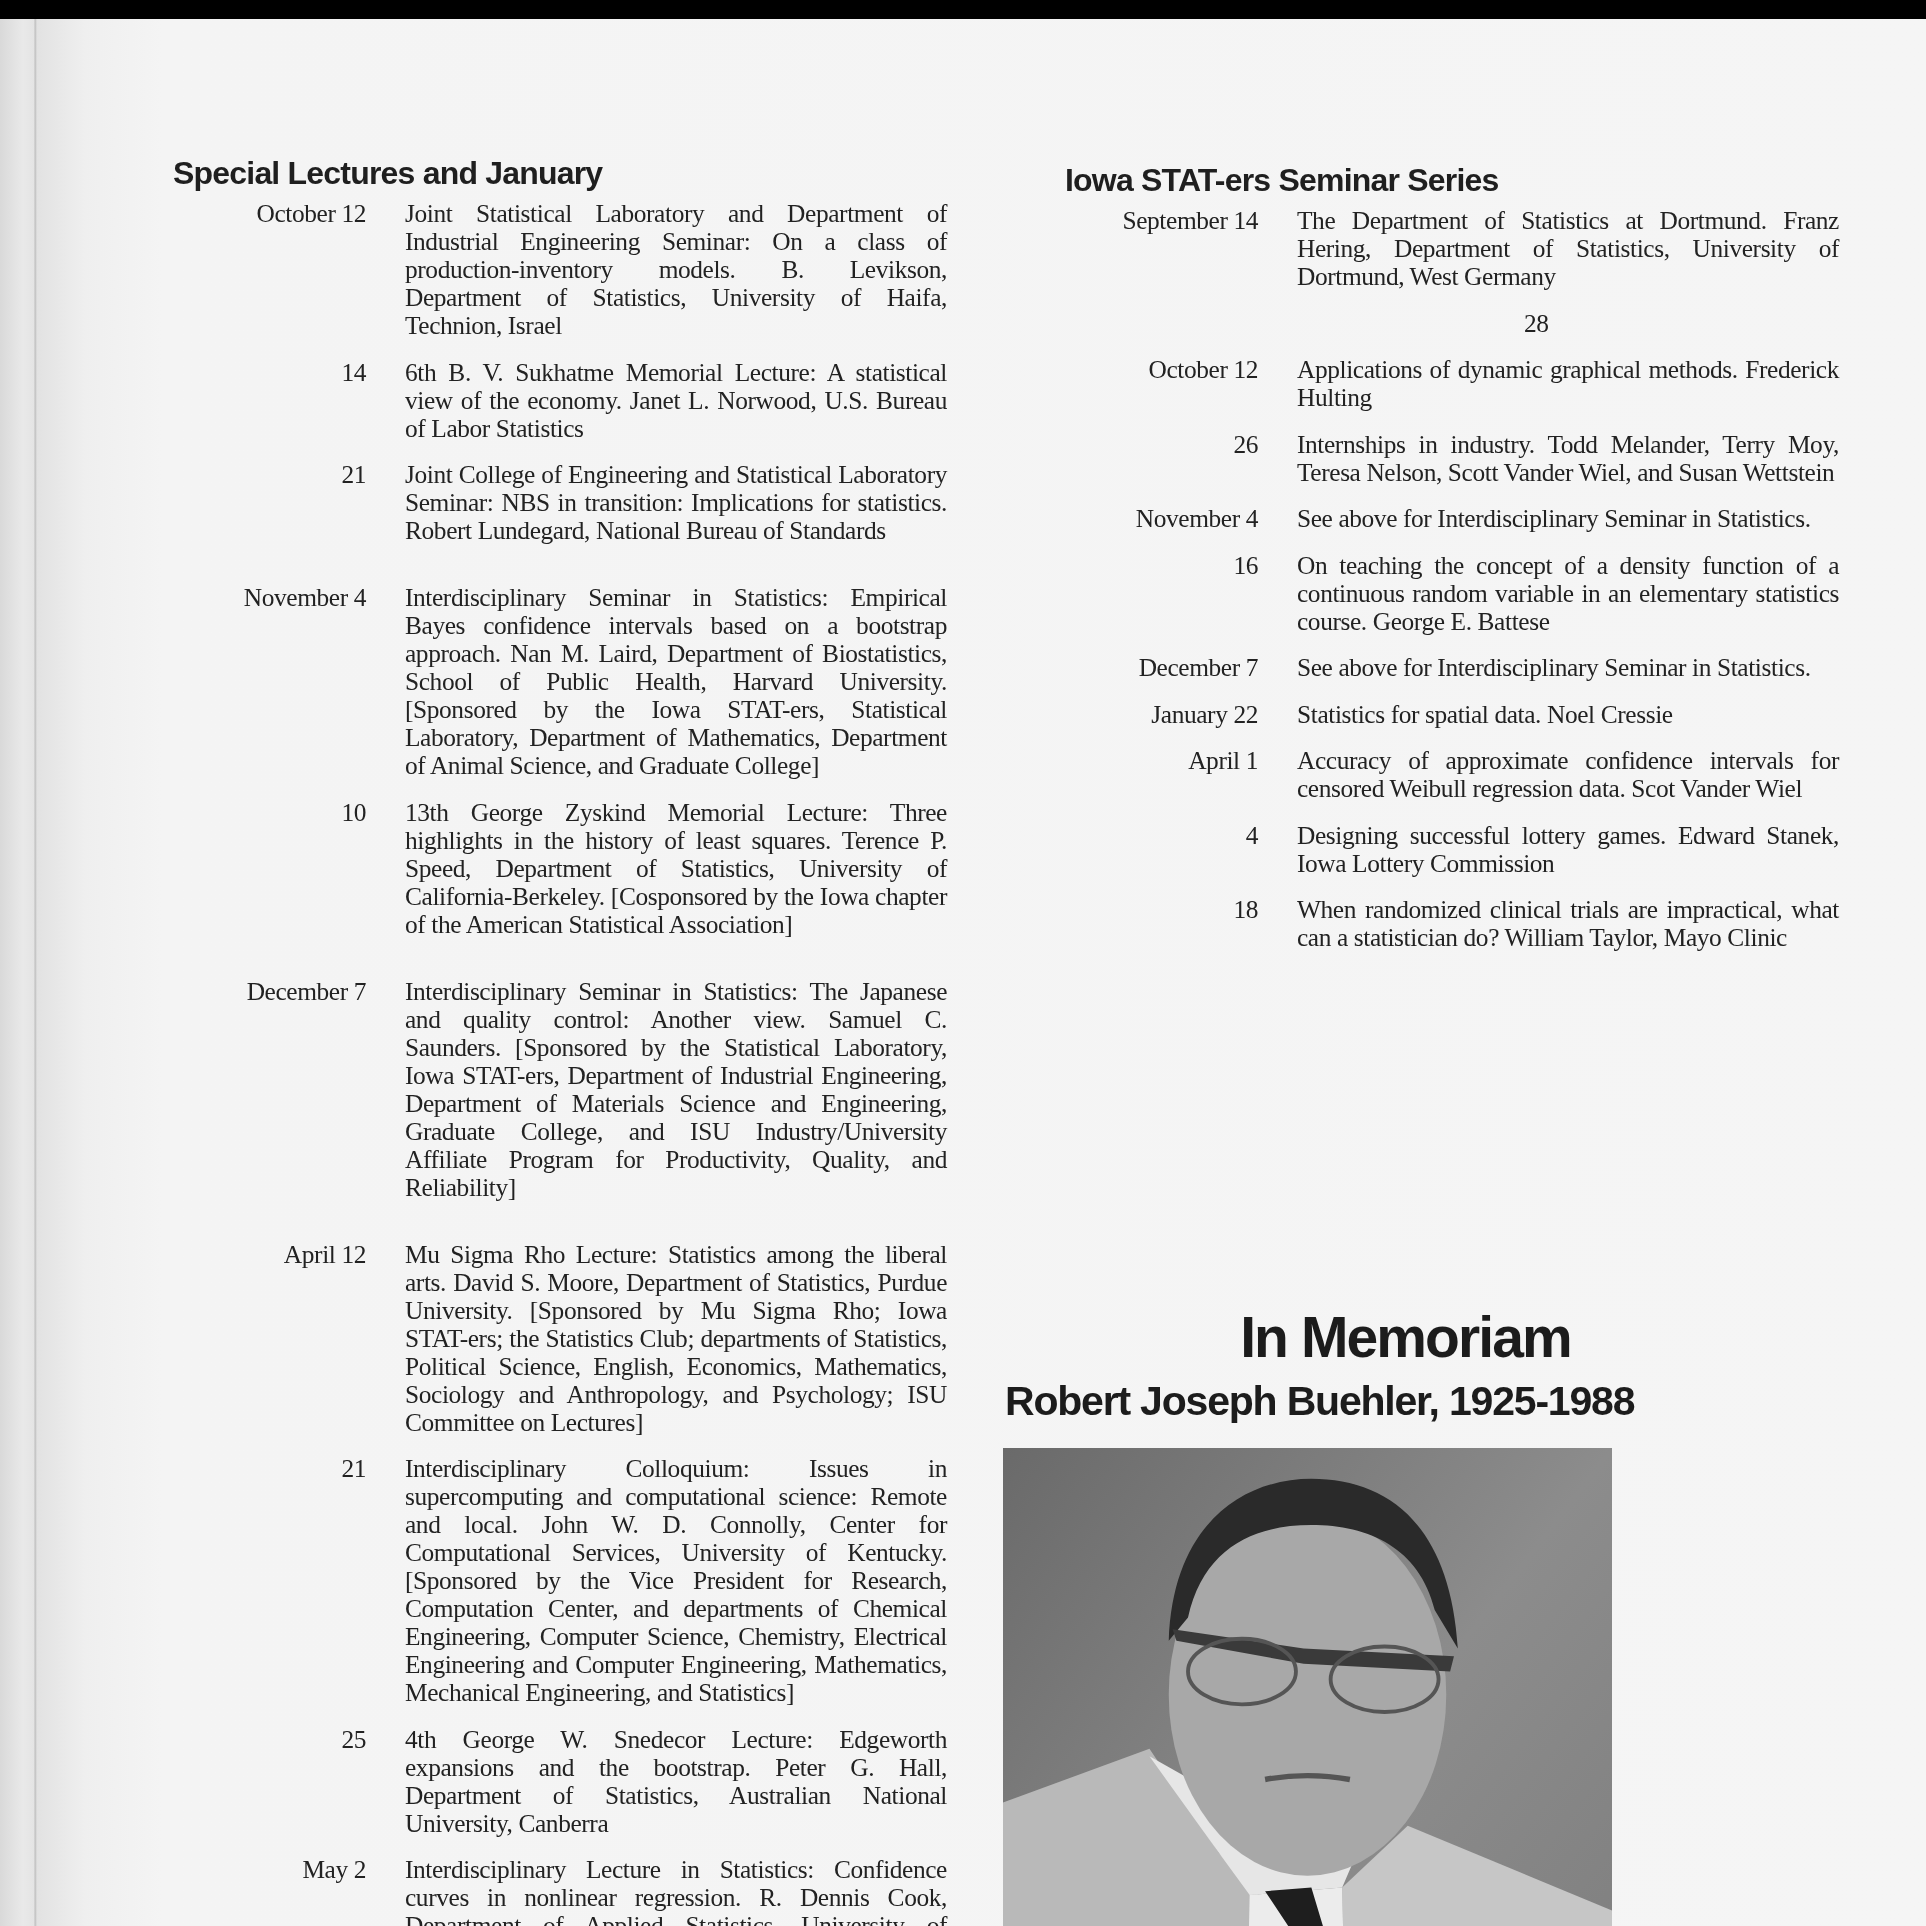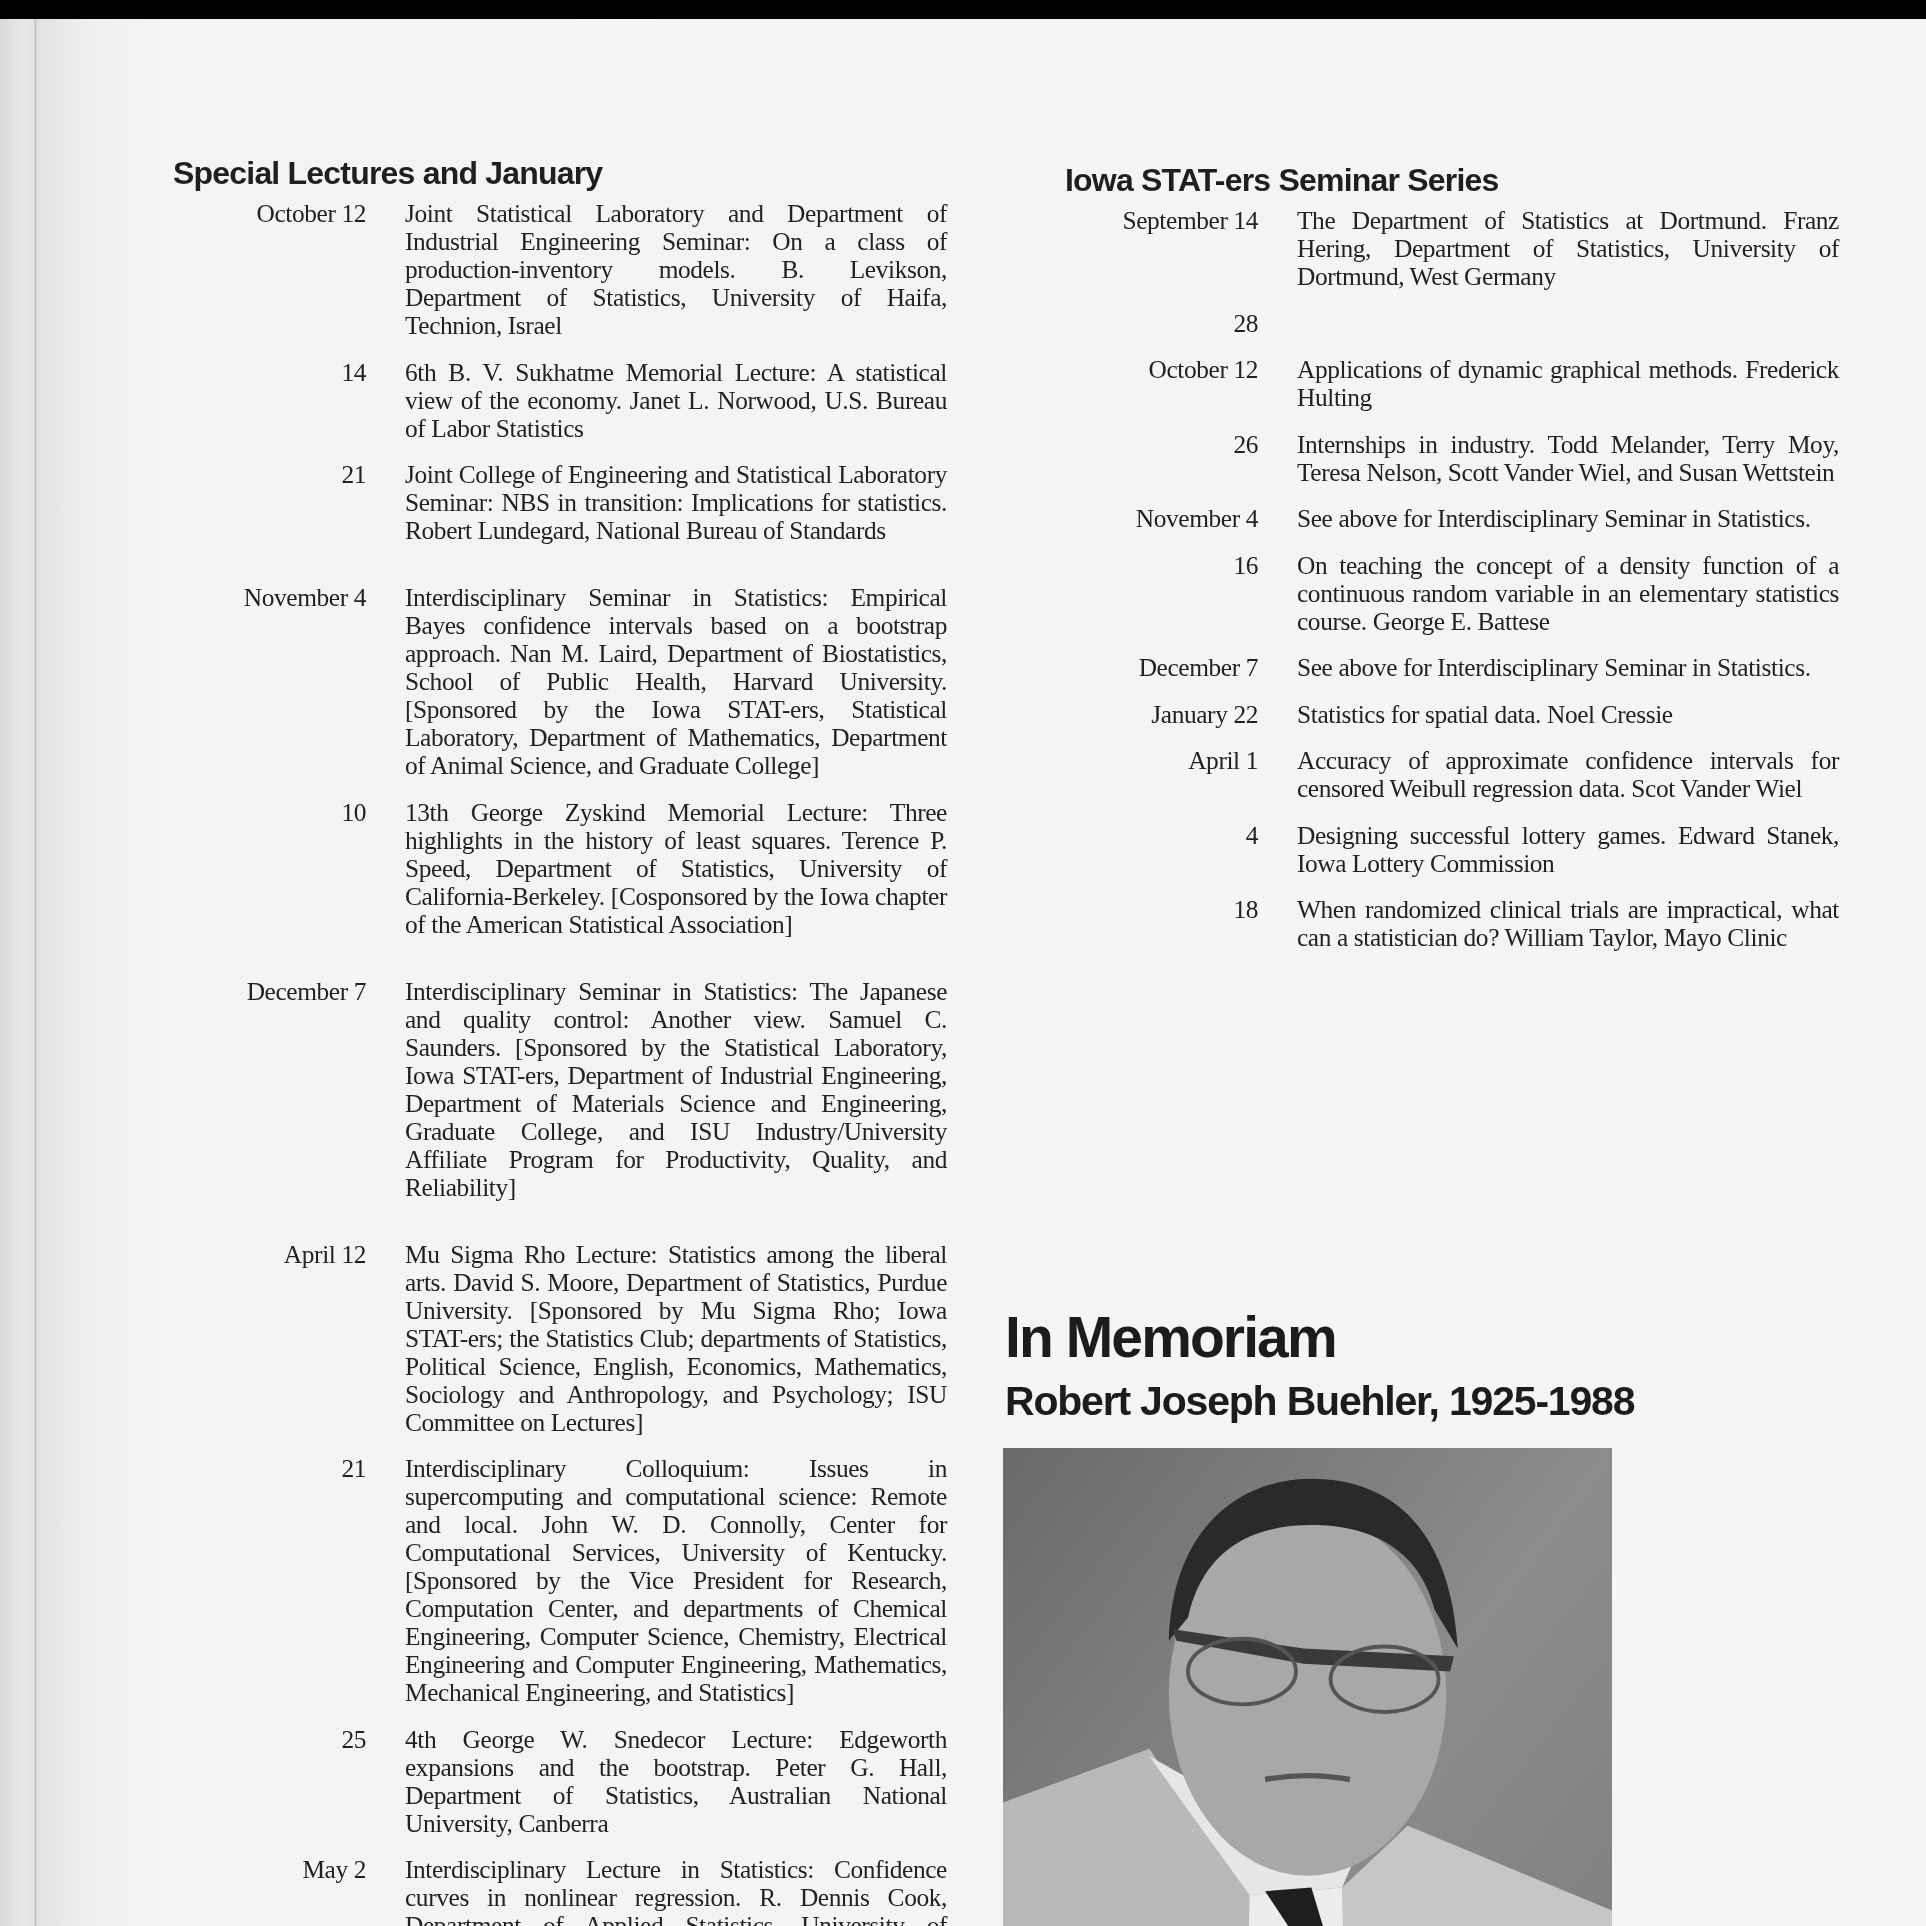--- a/index.html
+++ b/index.html
@@ -32,20 +32,21 @@
       font-weight: bold;
       font-size: 32px;
       letter-spacing: -0.8px;
       color: #1f1f1f;
       margin: 0 0 8.5px 0;
       line-height: 1.1;
     }
     .entry {
       display: flex;
       margin-bottom: 18.5px;
+      justify-content: center;
     }
     .entry-date {
       width: 193px;
       flex: 0 0 193px;
       text-align: right;
       font-family: "Liberation Serif", serif;
       font-size: 25.4px;
       line-height: 28px;
       color: #222;
       letter-spacing: -0.4px;
@@ -68,20 +69,21 @@
       width: 801px;
     }
     .memoriam-title {
       font-family: "Liberation Sans", sans-serif;
       font-weight: bold;
       font-size: 57px;
       letter-spacing: -1.9px;
       color: #1c1c1c;
       margin: 0;
       line-height: 1.1;
+      text-align: center;
     }
     .memoriam-subtitle {
       font-family: "Liberation Sans", sans-serif;
       font-weight: bold;
       font-size: 41px;
       letter-spacing: -1.2px;
       color: #1c1c1c;
       margin: 10.8px 0 0 0;
       line-height: 1.1;
     }

